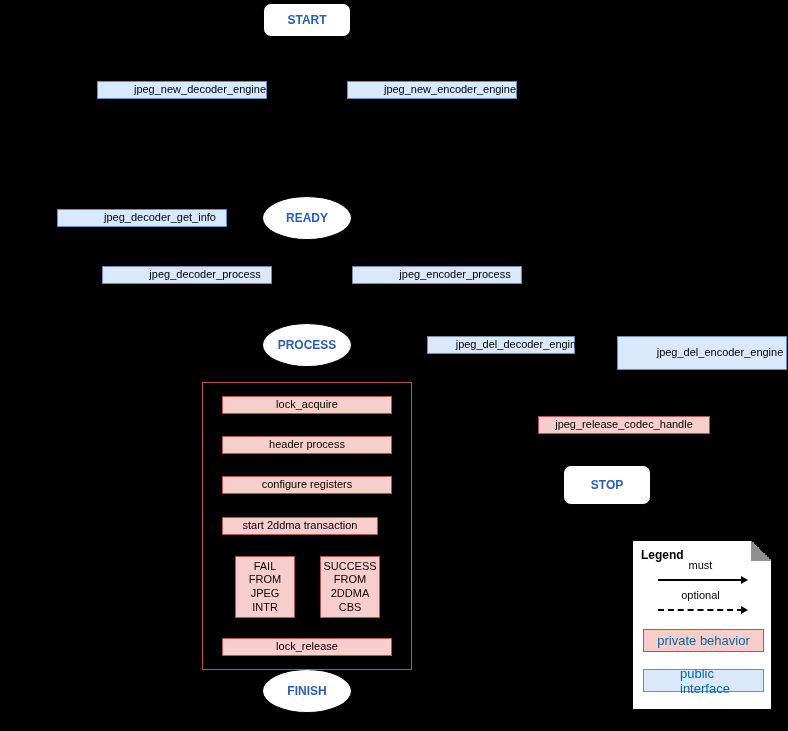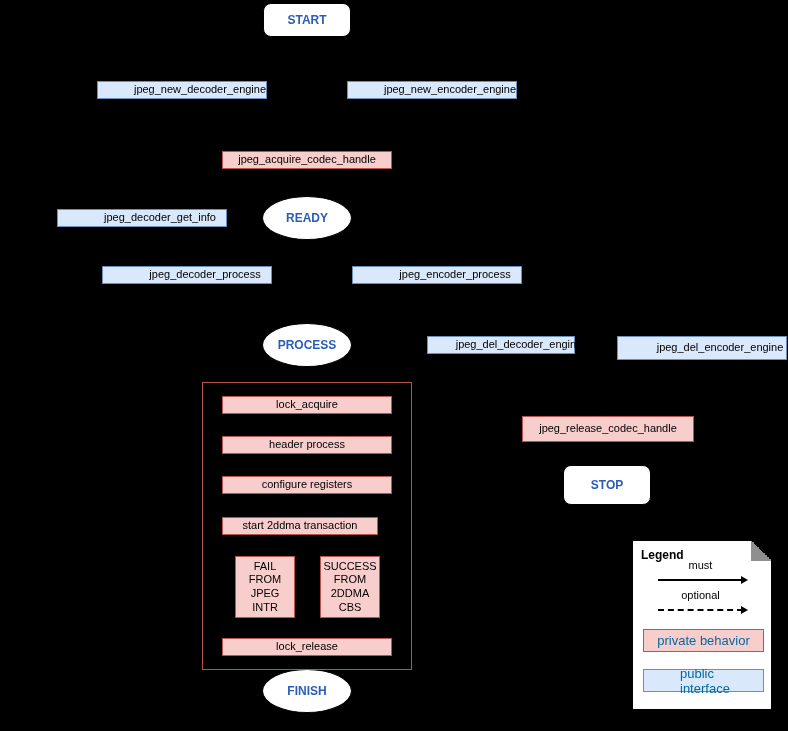--- a/index.html
+++ b/index.html
@@ -111,25 +111,24 @@
   <div class="node lbl-public" style="left:347px;top:81px;width:170px;height:18px">jpeg_new_encoder_engine</div>
 
   <div class="node lbl-public" style="left:57px;top:209px;width:170px;height:18px">jpeg_decoder_get_info</div>
 
   <div class="node lbl-public" style="left:102px;top:266px;width:170px;height:18px">jpeg_decoder_process</div>
 
   <div class="node lbl-public" style="left:352px;top:266px;width:170px;height:18px">jpeg_encoder_process</div>
 
   <div class="node lbl-public" style="left:427px;top:336px;width:148px;height:18px">jpeg_del_decoder_engine</div>
 
-  <div class="node lbl-public" style="left:617px;top:336px;width:170px;height:24px">jpeg_del_encoder_engine</div>
+  <div class="node lbl-public" style="left:617px;top:336px;width:170px;height:34px">jpeg_del_encoder_engine</div>
 
-  <div class="node lbl-private" style="left:222px;top:151px;width:170px;height:18px">jpeg_acquire_codec_handle</div>
 
-  <div class="node lbl-private" style="left:522px;top:416px;width:172px;height:26px">jpeg_release_codec_handle</div>
+  <div class="node lbl-private" style="left:538px;top:416px;width:172px;height:18px">jpeg_release_codec_handle</div>
 
   <div class="container-private" style="left:202px;top:382px;width:210px;height:288px"></div>
 
   <div class="node lbl-private" style="left:222px;top:396px;width:170px;height:18px">lock_acquire</div>
 
   <div class="node lbl-private" style="left:222px;top:436px;width:170px;height:18px">header process</div>
 
   <div class="node lbl-private" style="left:222px;top:476px;width:170px;height:18px">configure registers</div>
 
   <div class="node lbl-private" style="left:222px;top:517px;width:156px;height:18px">start 2ddma transaction</div>

